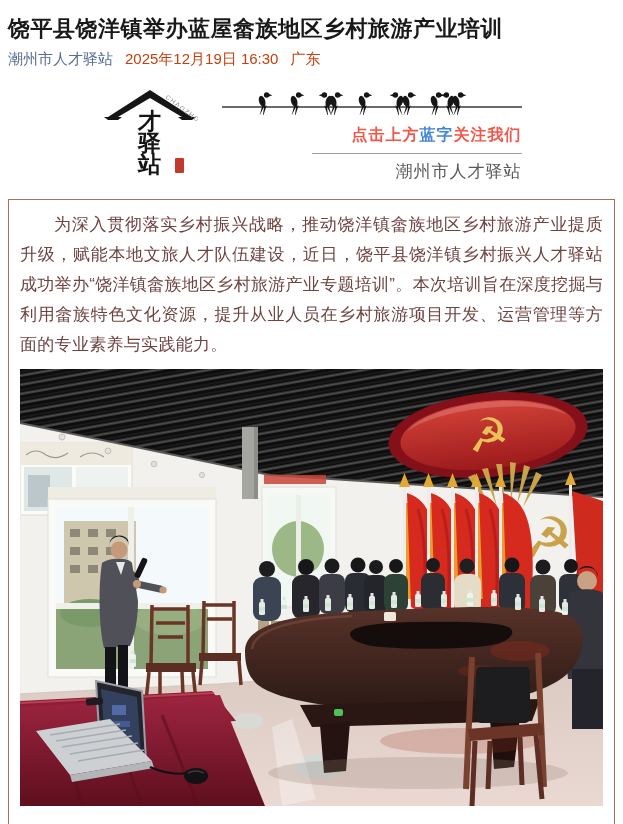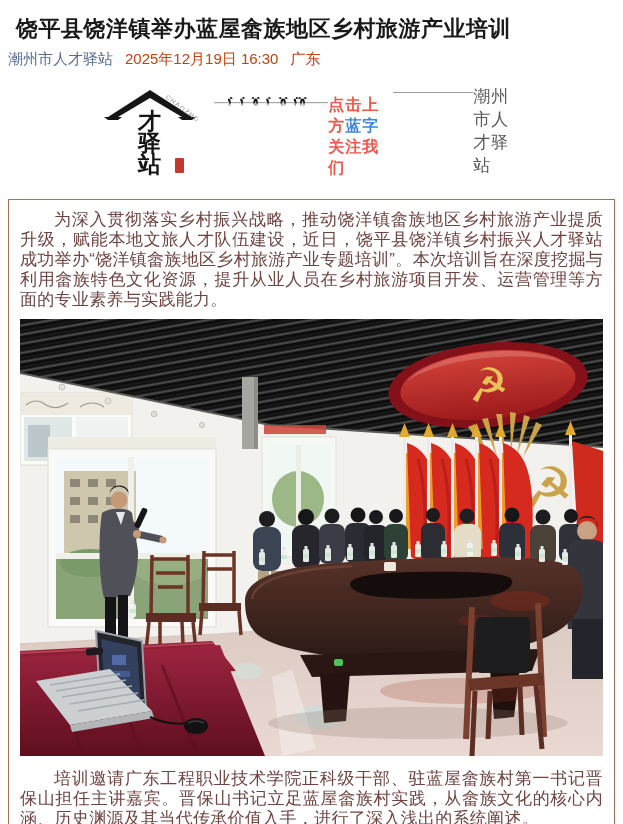--- a/index.html
+++ b/index.html
@@ -3,44 +3,44 @@
 <meta charset="utf-8">
 <style>
   html,body{margin:0;padding:0;}
   body{
     width:623px;height:824px;overflow:hidden;background:#ffffff;
     font-family:"Liberation Sans","DejaVu Sans",sans-serif;
     -webkit-font-smoothing:antialiased;
   }
   .article{padding:0 8px;}
   .title{
-    margin:14px 8px 6px;font-size:22px;line-height:1.38;font-weight:700;
+    margin:14px 0 6px;font-size:22px;line-height:1.38;font-weight:700;
     color:#191919;letter-spacing:.5px;
   }
   .byline{display:flex;align-items:center;gap:12px;font-size:15px;margin:0 0 4px;}
   .account{color:#576b95;text-decoration:none;}
   .meta{color:#c2410c;}
   
   .banner{height:106px;margin-top:16px;display:flex;justify-content:center;align-items:flex-start;gap:16px;}
   .logo{position:relative;width:96px;display:flex;flex-direction:column;align-items:center;}
   .logo-roof{display:block;}
   .logo-chars{display:flex;flex-direction:column;align-items:center;line-height:.92;margin-top:-10px;}
   .logo-chars span{font-size:23px;font-weight:900;color:#141414;}
   .logo-seal{position:absolute;right:14px;bottom:2px;width:9px;height:15px;background:#c23b2a;border-radius:1px;}
-  .banner-right{width:308px;display:flex;flex-direction:row;align-items:flex-start;}
+  .banner-right{width:308px;display:flex;flex-direction:column;align-items:flex-end;}
   .birds{display:block;}
   .follow-line{margin-top:10px;font-size:16px;font-weight:700;letter-spacing:1px;}
   .follow-line .red{color:#f2574a;}
   .follow-line .blue{color:#4285d6;}
   .follow-divider{width:210px;height:0;border-top:1px solid #9c9c9c;margin:7px 0 6px;}
   .banner-caption{font-size:17px;color:#595959;letter-spacing:1px;}
   
   .content-box{margin-top:8px;border:1px solid #a3705c;padding:2px 11px 40px;}
   .content-box p{
-    font-size:17px;line-height:20px;color:#6e4340;margin:8px 0 9px;
+    font-size:17px;line-height:30px;color:#6e4340;margin:8px 0 9px;
     text-indent:2em;text-align:justify;letter-spacing:.3px;
   }
   .content-box p.after-photo{margin-top:13px;}
   .photo-wrap{margin:1px auto 0;width:583px;height:437px;}
   .photo-wrap svg{display:block;}
 </style>
 </head>
 <body>
 
 <div class="article">

